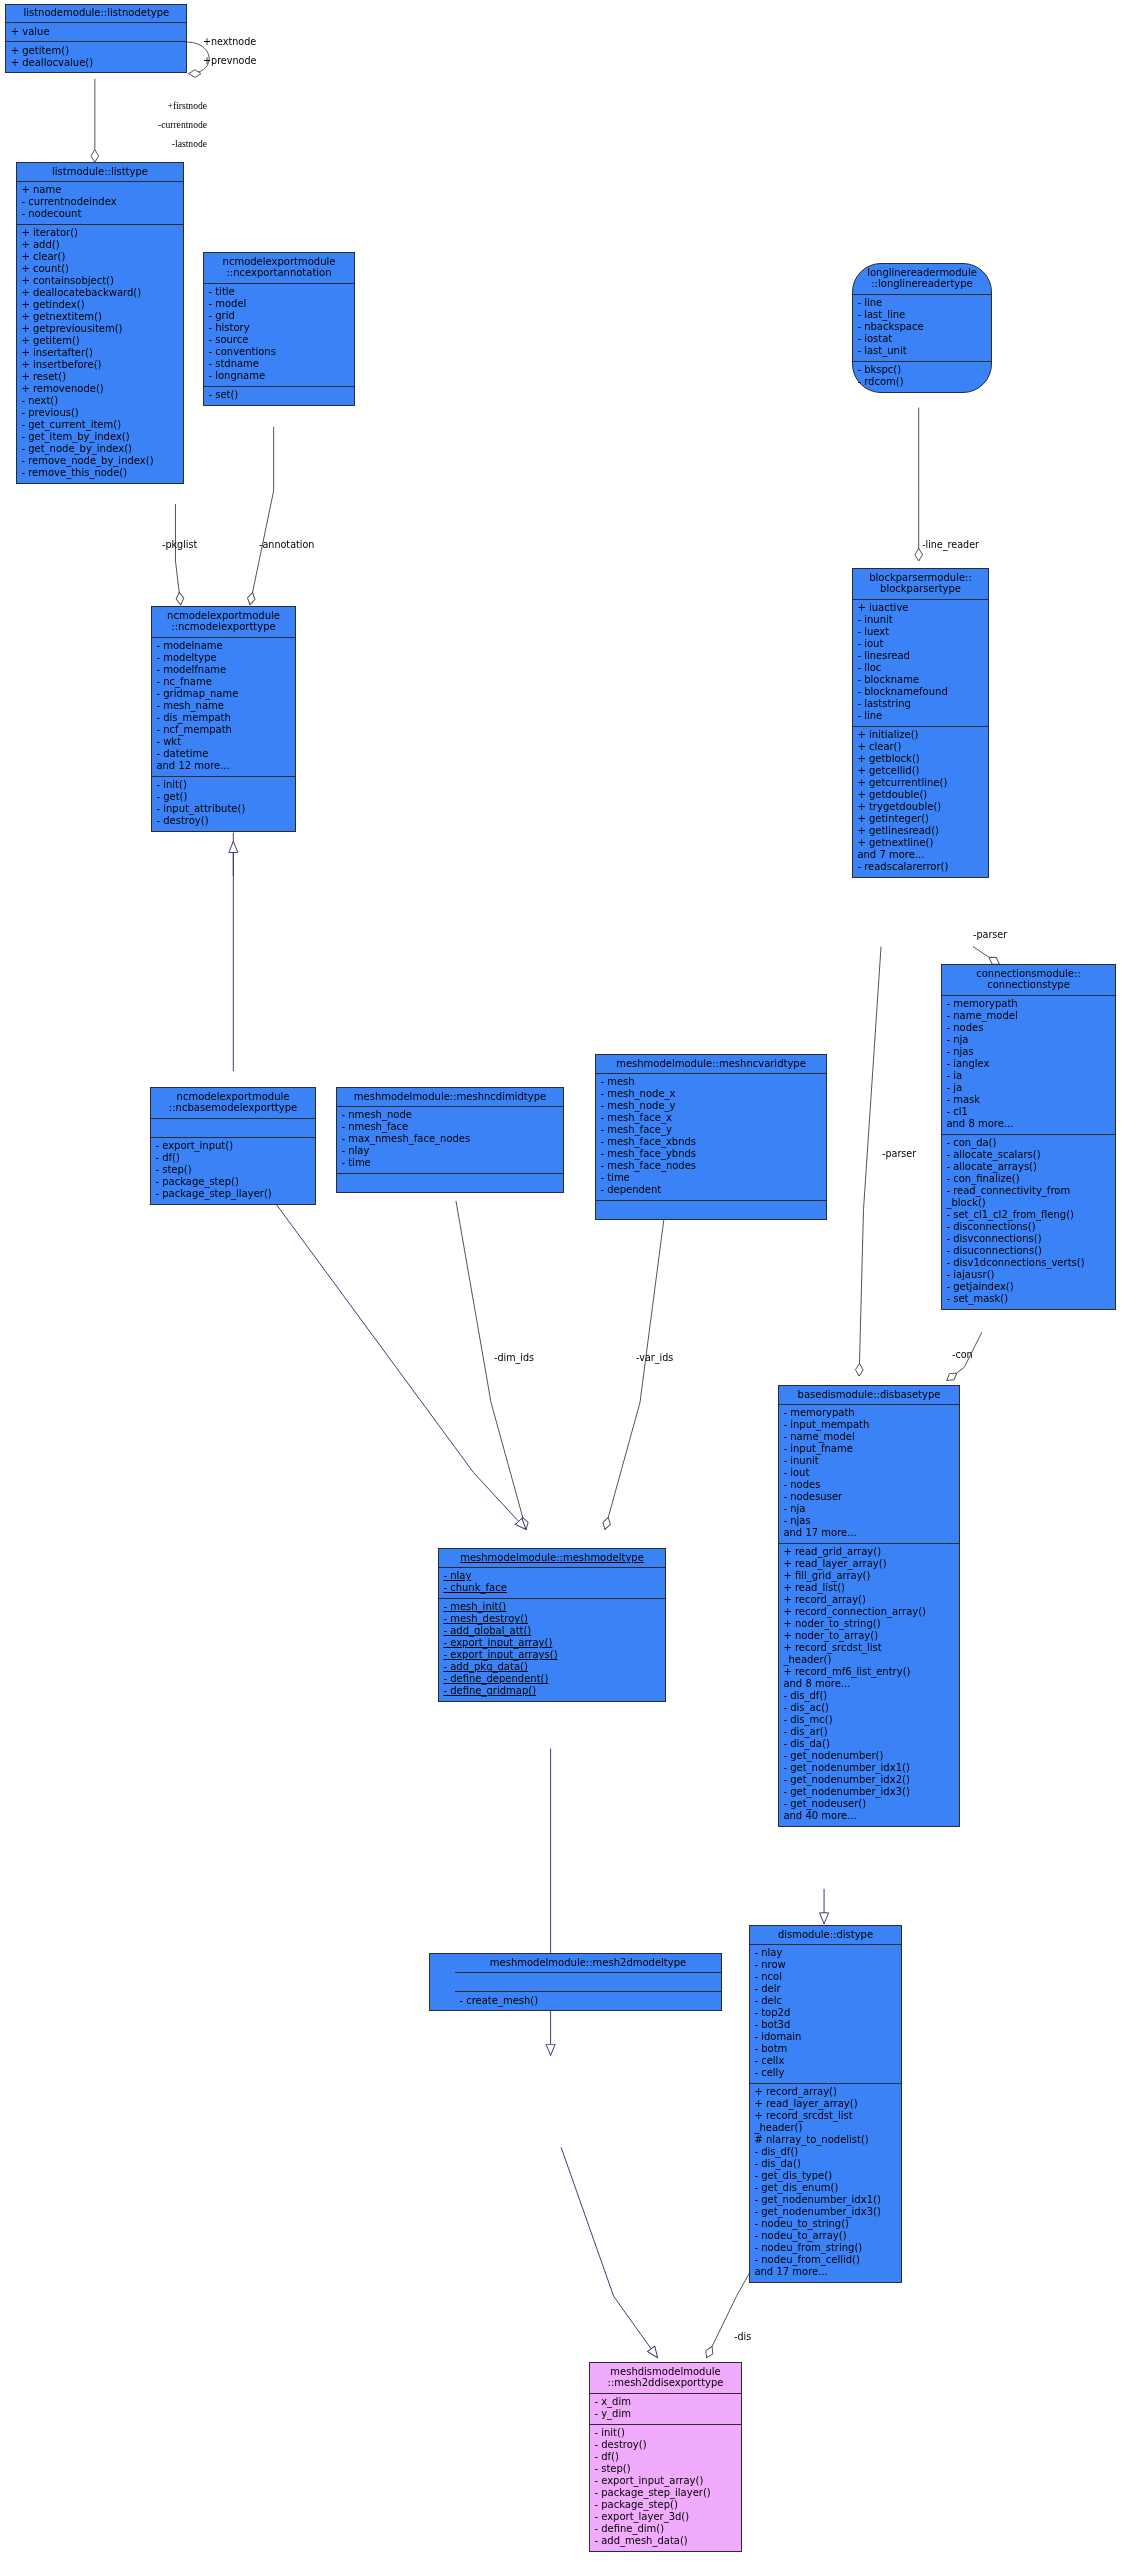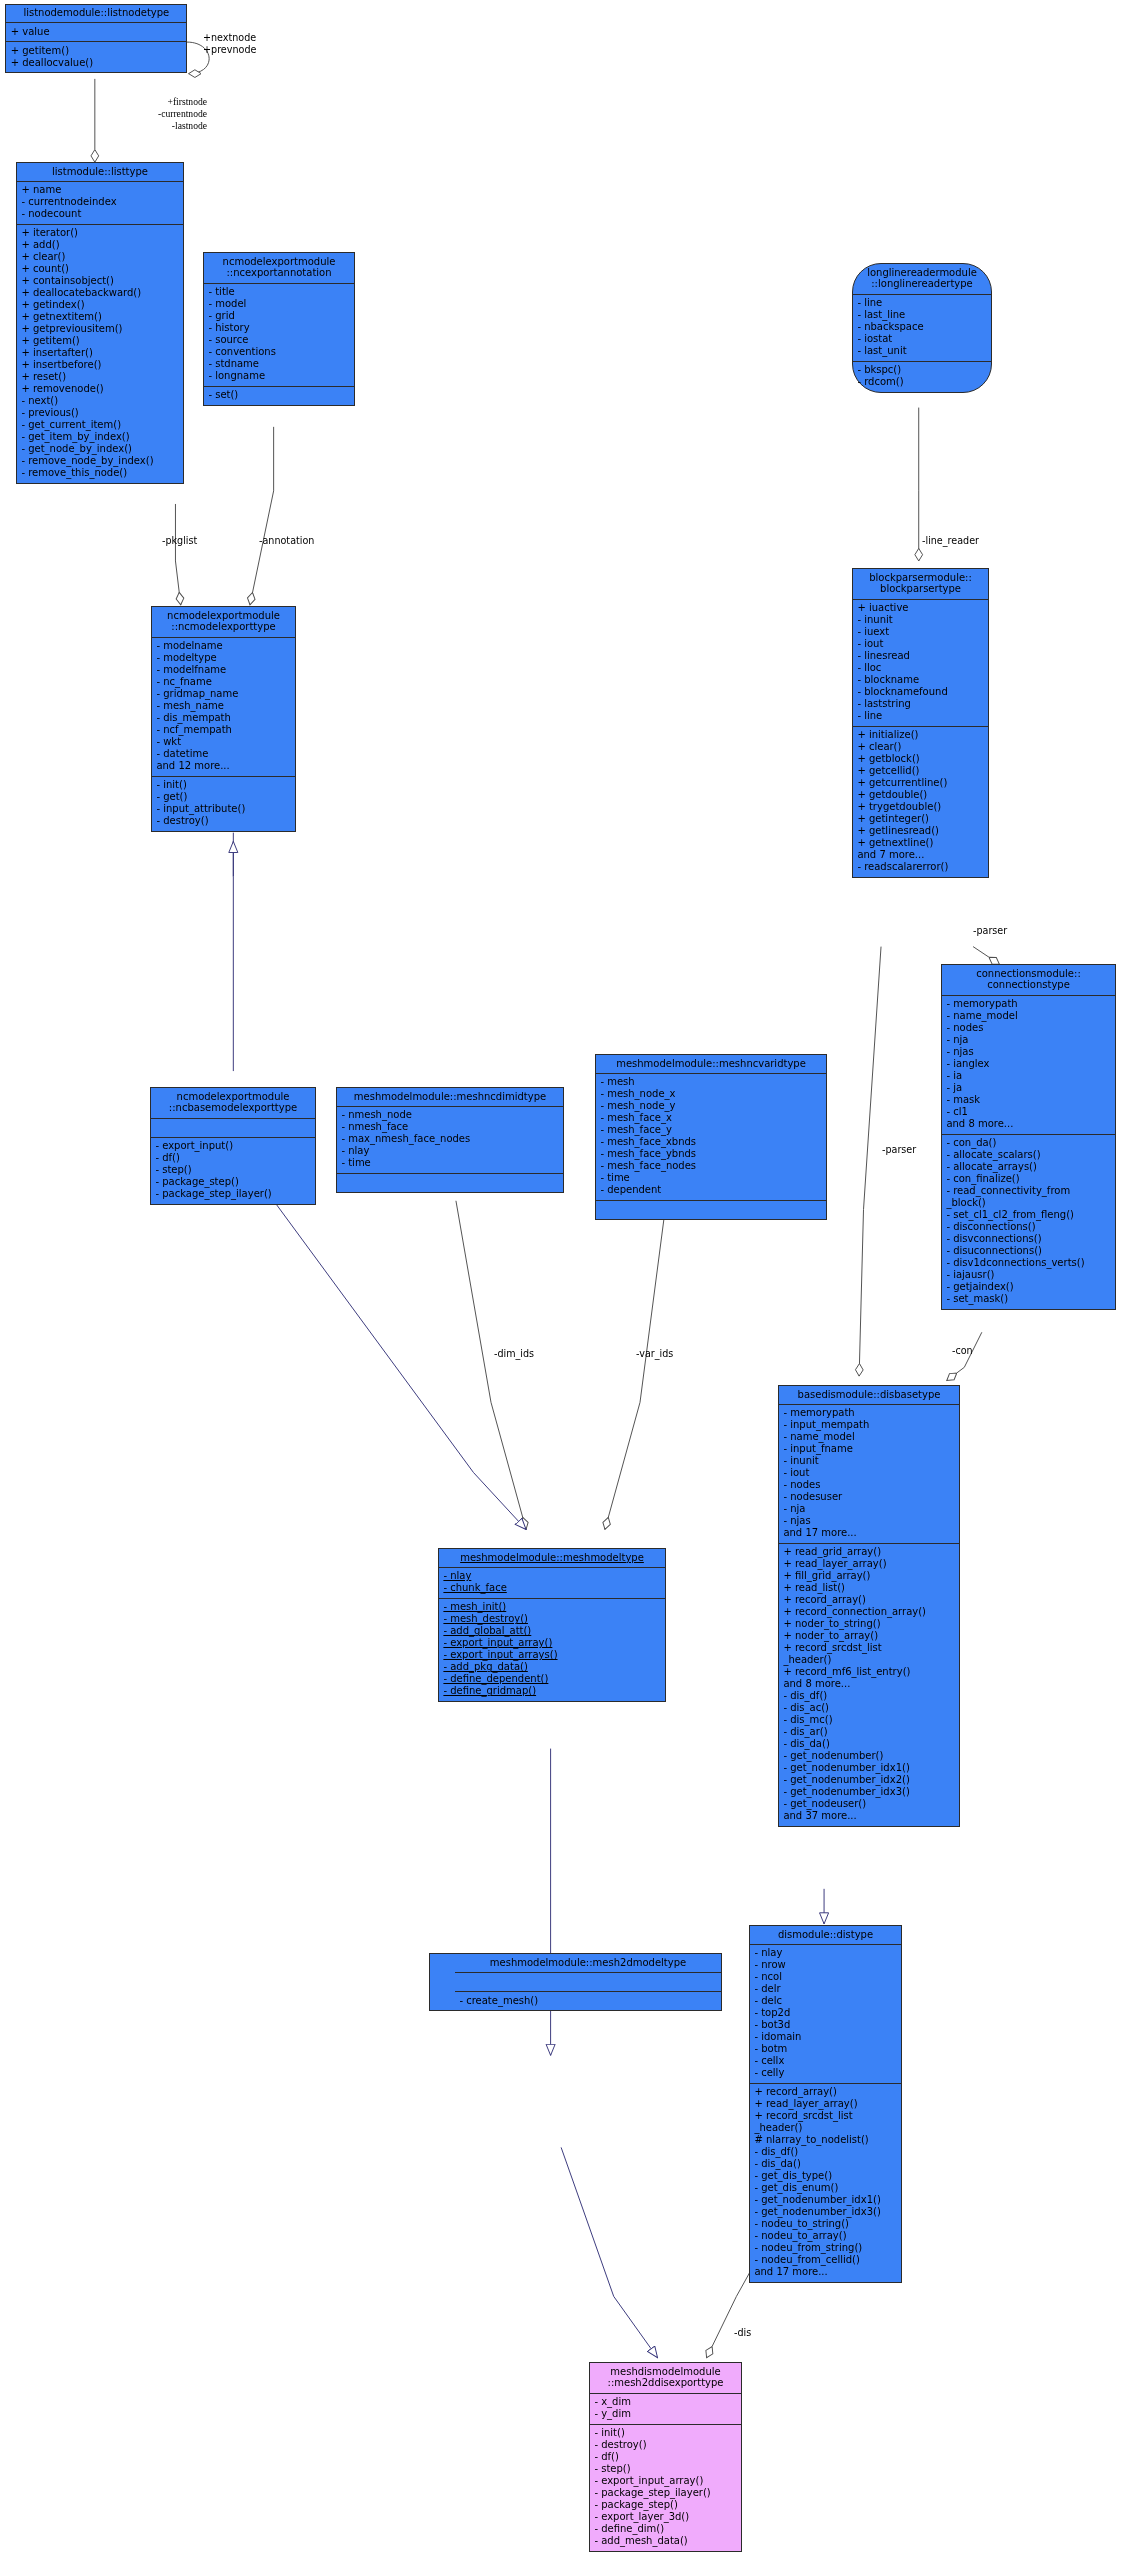--- a/index.html
+++ b/index.html
@@ -43,21 +43,21 @@
   .edgesvg{
     position:absolute;
     left:0;top:0;
     width:1124px;height:2576px;
     z-index:1;
     pointer-events:none;
   }
   .lbl{
     position:absolute;
     font-size:9.6px;
-    line-height:12px;
+    line-height:19px;
     color:#000;
     white-space:pre-line;
     z-index:6;
   }
   .lbl.ctr{ text-align:right;font-family:Liberation Serif, serif; }
 </style>
 </head>
 <body>
 
 <div id="canvas">
@@ -376,21 +376,21 @@
         <div class="row">- dis_df()</div>
         <div class="row">- dis_ac()</div>
         <div class="row">- dis_mc()</div>
         <div class="row">- dis_ar()</div>
         <div class="row">- dis_da()</div>
         <div class="row">- get_nodenumber()</div>
         <div class="row">- get_nodenumber_idx1()</div>
         <div class="row">- get_nodenumber_idx2()</div>
         <div class="row">- get_nodenumber_idx3()</div>
         <div class="row">- get_nodeuser()</div>
-        <div class="row">and 37 more...</div>
+        <div class="row">and 40 more...</div>
       </div>
   </div>
 
   <div class="cls" style="left:438px;top:1548px;width:228px;text-decoration:underline;">
     <div class="title">meshmodelmodule::meshmodeltype</div>
     <div class="attrs">
         <div class="row">- nlay</div>
         <div class="row">- chunk_face</div>
       </div>
     <div class="ops">

